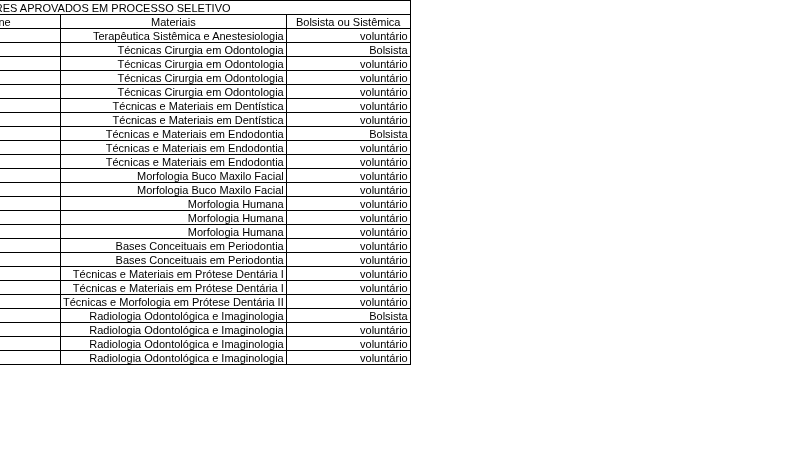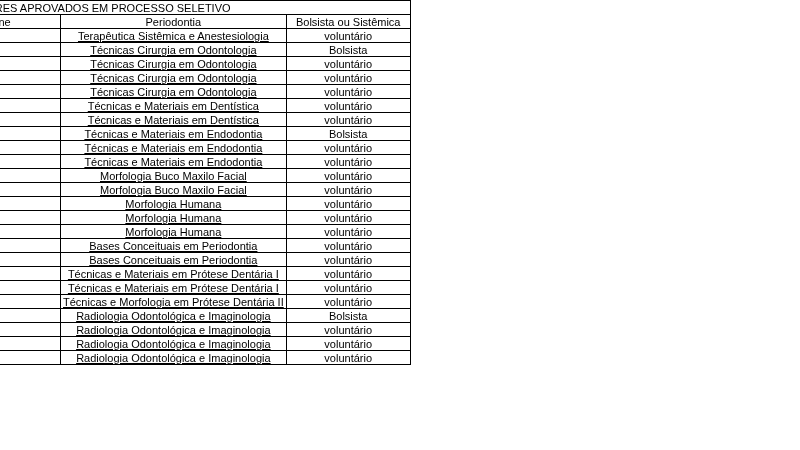--- a/index.html
+++ b/index.html
@@ -48,44 +48,43 @@
     padding-left: 4px;
   }
   .hdr {
     font-weight: bold;
     text-align: center;
   }
   .c-name-cell {
     text-align: left;
   }
   .c-disc-cell {
-    text-align: center;
-    text-decoration: underline;
+    text-align: right;
   }
   .c-type-cell {
-    text-align: center;
+    text-align: right;
   }
 </style>
 </head>
 <body>
 
 <div id="sheet">
   <table class="grid">
     <colgroup>
       <col class="c-name">
       <col class="c-disc">
       <col class="c-type">
     </colgroup>
     <tbody>
       <tr>
         <td class="title-cell" colspan="3">MONITORES APROVADOS EM PROCESSO SELETIVO</td>
       </tr>
       <tr>
         <td class="hdr">ne</td>
-        <td class="hdr">Periodontia</td>
+        <td class="hdr">Materiais</td>
         <td class="hdr">Bolsista ou Sistêmica</td>
       </tr>
 
       <tr>
         <td class="c-name-cell">y</td>
         <td class="c-disc-cell">Terapêutica Sistêmica e Anestesiologia</td>
         <td class="c-type-cell">voluntário</td>
       </tr>
       <tr>
         <td class="c-name-cell">que</td>

